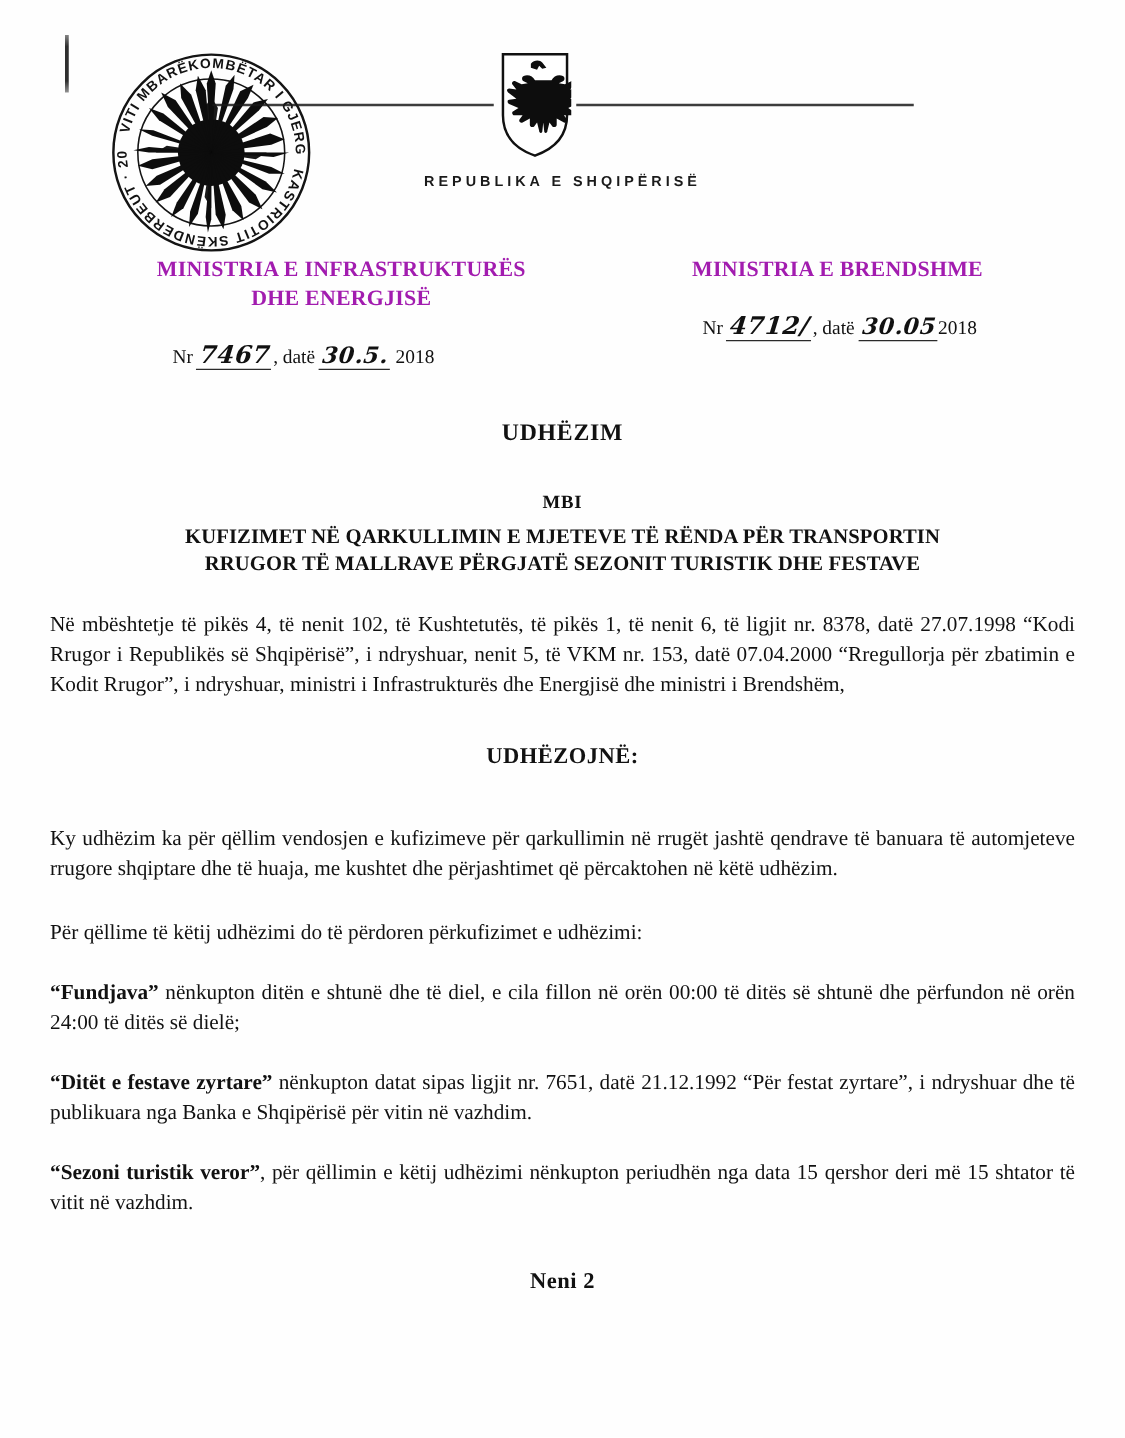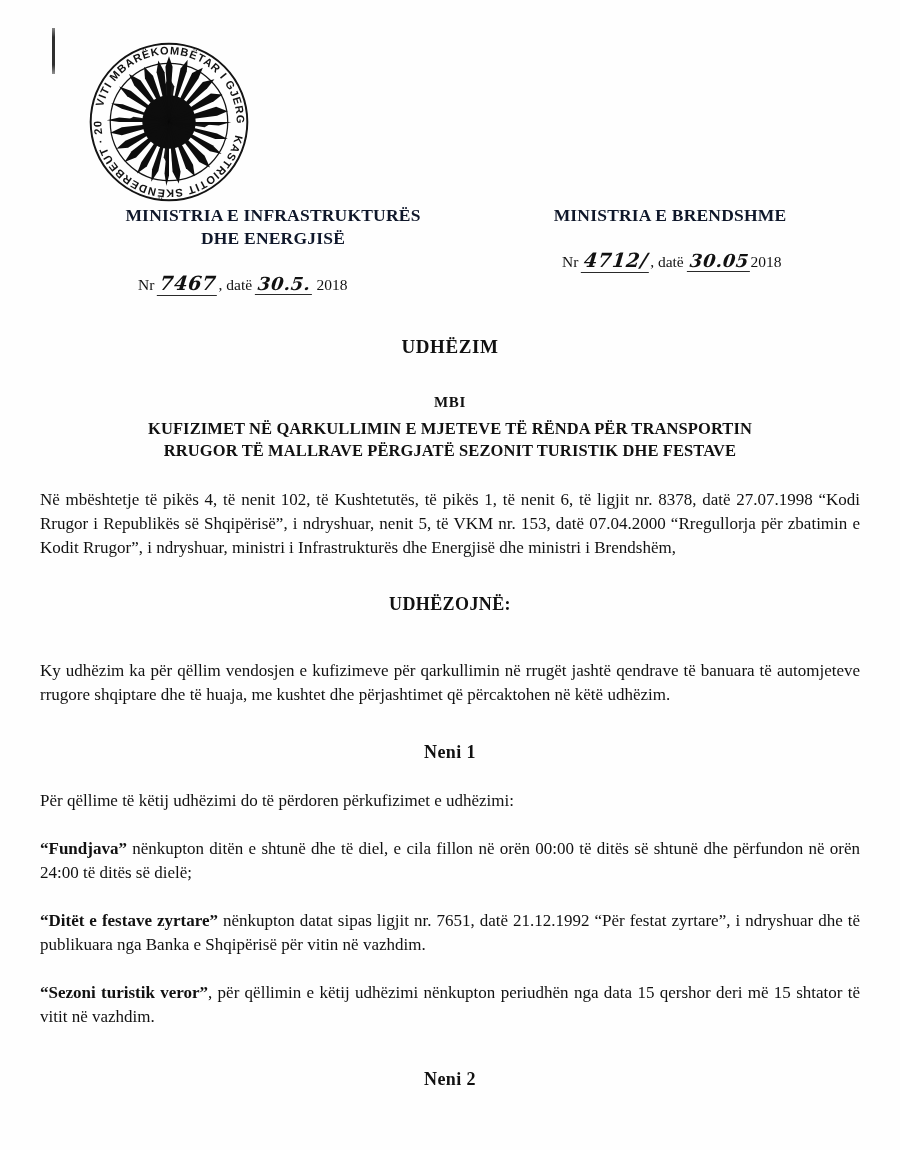--- a/index.html
+++ b/index.html
@@ -88,21 +88,21 @@
     top: 0;
   }
   .min-col.left  { left: 108px;  width: 330px; text-align: center; }
   .min-col.right { left: 520px;  width: 300px; text-align: center; }
   .min-title {
     font-family: "Liberation Serif", serif;
     font-weight: 700;
     font-size: 17.5px;
     line-height: 1.32;
     letter-spacing: .2px;
-    color: #0f172a;
+    color: #a21caf;
   }
   .min-ref {
     margin-top: 22px;
     font-size: 15.5px;
     white-space: nowrap;
   }
   .min-col.left .min-ref  { padding-left: 30px; text-align: left; }
   .min-col.right .min-ref { padding-left: 42px; text-align: left; }
   .hw {
     font-family: "DejaVu Serif", serif;
@@ -220,20 +220,43 @@
 
         <text font-family="Liberation Sans, sans-serif" font-size="12.4" font-weight="700" fill="#121212" letter-spacing="1.1">
           <textPath href="#arcTop" startOffset="7%">VITI MBARËKOMBËTAR I GJERGJ</textPath>
         </text>
         <text font-family="Liberation Sans, sans-serif" font-size="12.4" font-weight="700" fill="#121212" letter-spacing="1.1">
           <textPath href="#arcBot" startOffset="6%">KASTRIOTIT SKËNDERBEUT · 2018 ·</textPath>
         </text>
       </svg>
     </div>
 
+    <div class="coa-block">
+      <div class="coa-row">
+        <div class="rule left"></div>
+        <div class="coa">
+          <svg viewBox="0 0 70 104" xmlns="http://www.w3.org/2000/svg">
+            <path d="M4,3 H66 V62 C66,84 52,95 35,101 C18,95 4,84 4,62 Z" fill="#ffffff" stroke="#111111" stroke-width="2.4"></path>
+
+            <path d="M31,12 c3,-4 9,-4 11,-1 l4,5 -4,1 -3,-3 -2,4 -6,-2 z" fill="#0d0d0d"></path>
+
+            <g fill="#0d0d0d">
+              <path d="M35,28 c-2,-4 -7,-6 -11,-4 -2,1 -2,4 0,5 l4,2 -6,1 -6,-3 c-2,-1 -4,1 -3,3
+                       l4,5 -7,-1 c-2,0 -3,2 -1,4 l8,6 -7,1 c-2,0 -2,3 0,4 l9,4 -5,3 c-2,1 -1,4 1,4
+                       l8,0 -3,4 c-1,2 1,4 3,3 l7,-4 0,6 c0,2 2,3 4,2 l3,-4 2,8 c0,2 2,3 3,1 l1,-9
+                       1,9 c1,2 3,1 3,-1 l2,-8 3,4 c2,1 4,0 4,-2 l0,-6 7,4 c2,1 4,-1 3,-3 l-3,-4 8,0
+                       c2,0 3,-3 1,-4 l-5,-3 9,-4 c2,-1 2,-4 0,-4 l-7,-1 8,-6 c2,-2 1,-4 -1,-4 l-7,1
+                       4,-5 c1,-2 -1,-4 -3,-3 l-6,3 -6,-1 4,-2 c2,-1 2,-4 0,-5 -4,-2 -9,0 -11,4 z"></path>
+            </g>
+          </svg>
+        </div>
+        <div class="rule right"></div>
+      </div>
+      <div class="coa-caption">REPUBLIKA E SHQIPËRISË</div>
+    </div>
   </div>
 
   <div class="ministries">
 
     <div class="min-col left">
       <div class="min-title">
         <div>MINISTRIA E INFRASTRUKTURËS</div>
         <div>DHE ENERGJISË</div>
       </div>
       <div class="min-ref">
@@ -268,21 +291,20 @@
   </div>
 
   <div class="body-wrap">
 
     <p class="para preamble">Në mbështetje të pikës 4, të nenit 102, të Kushtetutës, të pikës 1, të nenit 6, të ligjit nr. 8378, datë 27.07.1998 “Kodi Rrugor i Republikës së Shqipërisë”, i ndryshuar, nenit 5, të VKM nr. 153, datë 07.04.2000 “Rregullorja për zbatimin e Kodit Rrugor”, i ndryshuar, ministri i Infrastrukturës dhe Energjisë dhe ministri i Brendshëm,</p>
 
     <div class="sec-heading udhezojne">UDHËZOJNË:</div>
 
     <p class="para purpose">Ky udhëzim ka për qëllim vendosjen e kufizimeve për qarkullimin në rrugët jashtë qendrave të banuara të automjeteve rrugore shqiptare dhe të huaja, me kushtet dhe përjashtimet që përcaktohen në këtë udhëzim.</p>
 
-    <div class="sec-heading neni1">Neni 1</div>
     <p class="para after-heading">Për qëllime të këtij udhëzimi do të përdoren përkufizimet e udhëzimi:</p>
 
     <p class="para def"><b>“Fundjava”</b><span> nënkupton ditën e shtunë dhe të diel, e cila fillon në orën 00:00 të ditës së shtunë dhe përfundon në orën 24:00 të ditës së dielë;</span></p>
 
     <p class="para def"><b>“Ditët e festave zyrtare”</b><span> nënkupton datat sipas ligjit nr. 7651, datë 21.12.1992 “Për festat zyrtare”, i ndryshuar dhe të publikuara nga Banka e Shqipërisë për vitin në vazhdim.</span></p>
 
     <p class="para def"><b>“Sezoni turistik veror”</b><span>, për qëllimin e këtij udhëzimi nënkupton periudhën nga data 15 qershor deri më 15 shtator të vitit në vazhdim.</span></p>
 
     <div class="sec-heading neni2">Neni 2</div>
 

